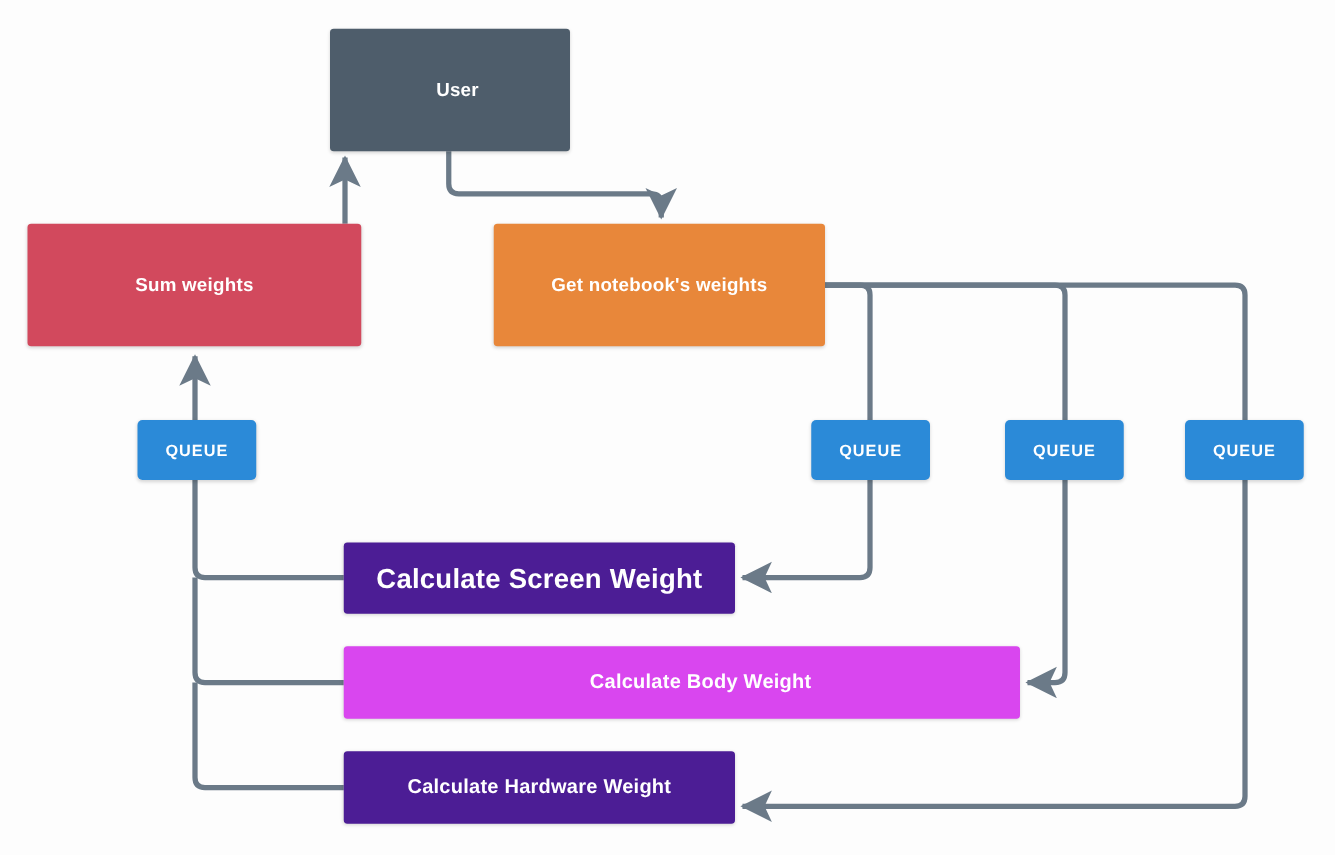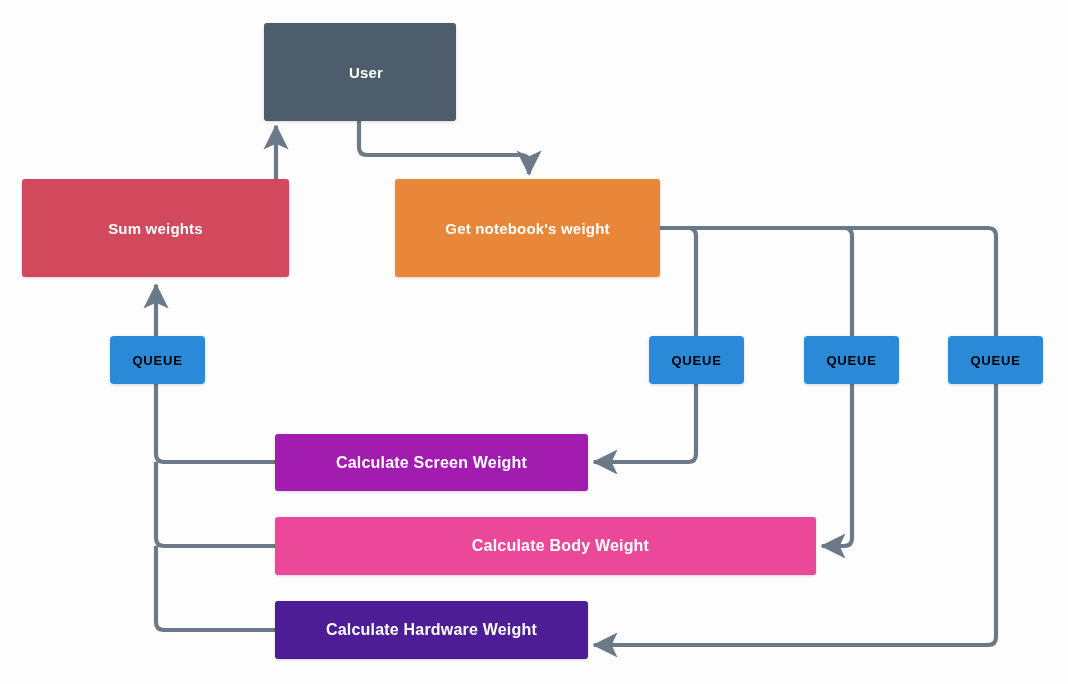--- a/index.html
+++ b/index.html
@@ -37,34 +37,34 @@
     box-shadow: 0 1px 3px rgba(0,0,0,0.16);
     z-index: 3;
   }
   .node-label {
     display: block;
     padding: 0 10px;
   }
   .node.user      { background: #4e5d6b; font-size: 15px; padding-left: 12px; }
   .node.sum       { background: #d2495d; font-size: 15px; }
   .node.notebook  { background: #e8873a; font-size: 15px; }
-  .node.screen    { background: #a21caf; font-size: 16px; }
-  .node.body      { background: #ec4899; font-size: 16px; padding-left: 30px; }
+  .node.screen    { background: #4c1d95; font-size: 22px; }
+  .node.body      { background: #d946ef; font-size: 16px; padding-left: 30px; }
   .node.hardware  { background: #4c1d95; font-size: 16px; }
   .queue {
     position: absolute;
     display: flex;
     align-items: center;
     justify-content: center;
     box-sizing: border-box;
     width: 95px;
     height: 48px;
     border-radius: 4px;
     background: #2b8ad8;
-    color: #000000;
+    color: #ffffff;
     font-size: 13px;
     font-weight: bold;
     letter-spacing: 0.8px;
     box-shadow: 0 1px 3px rgba(0,0,0,0.16);
     z-index: 4;
   }
 </style>
 </head>
 <body>
 
@@ -100,21 +100,21 @@
 
   <div class="node user" style="left:264px; top:23px; width:192px; height:98px;">
     <span class="node-label">User</span>
   </div>
 
   <div class="node sum" style="left:22px; top:179px; width:267px; height:98px;">
     <span class="node-label">Sum weights</span>
   </div>
 
   <div class="node notebook" style="left:395px; top:179px; width:265px; height:98px;">
-    <span class="node-label">Get notebook's weight</span>
+    <span class="node-label">Get notebook's weights</span>
   </div>
 
   <div class="node screen" style="left:275px; top:434px; width:313px; height:57px;">
     <span class="node-label">Calculate Screen Weight</span>
   </div>
 
   <div class="node body" style="left:275px; top:517px; width:541px; height:58px;">
     <span class="node-label">Calculate Body Weight</span>
   </div>
 

